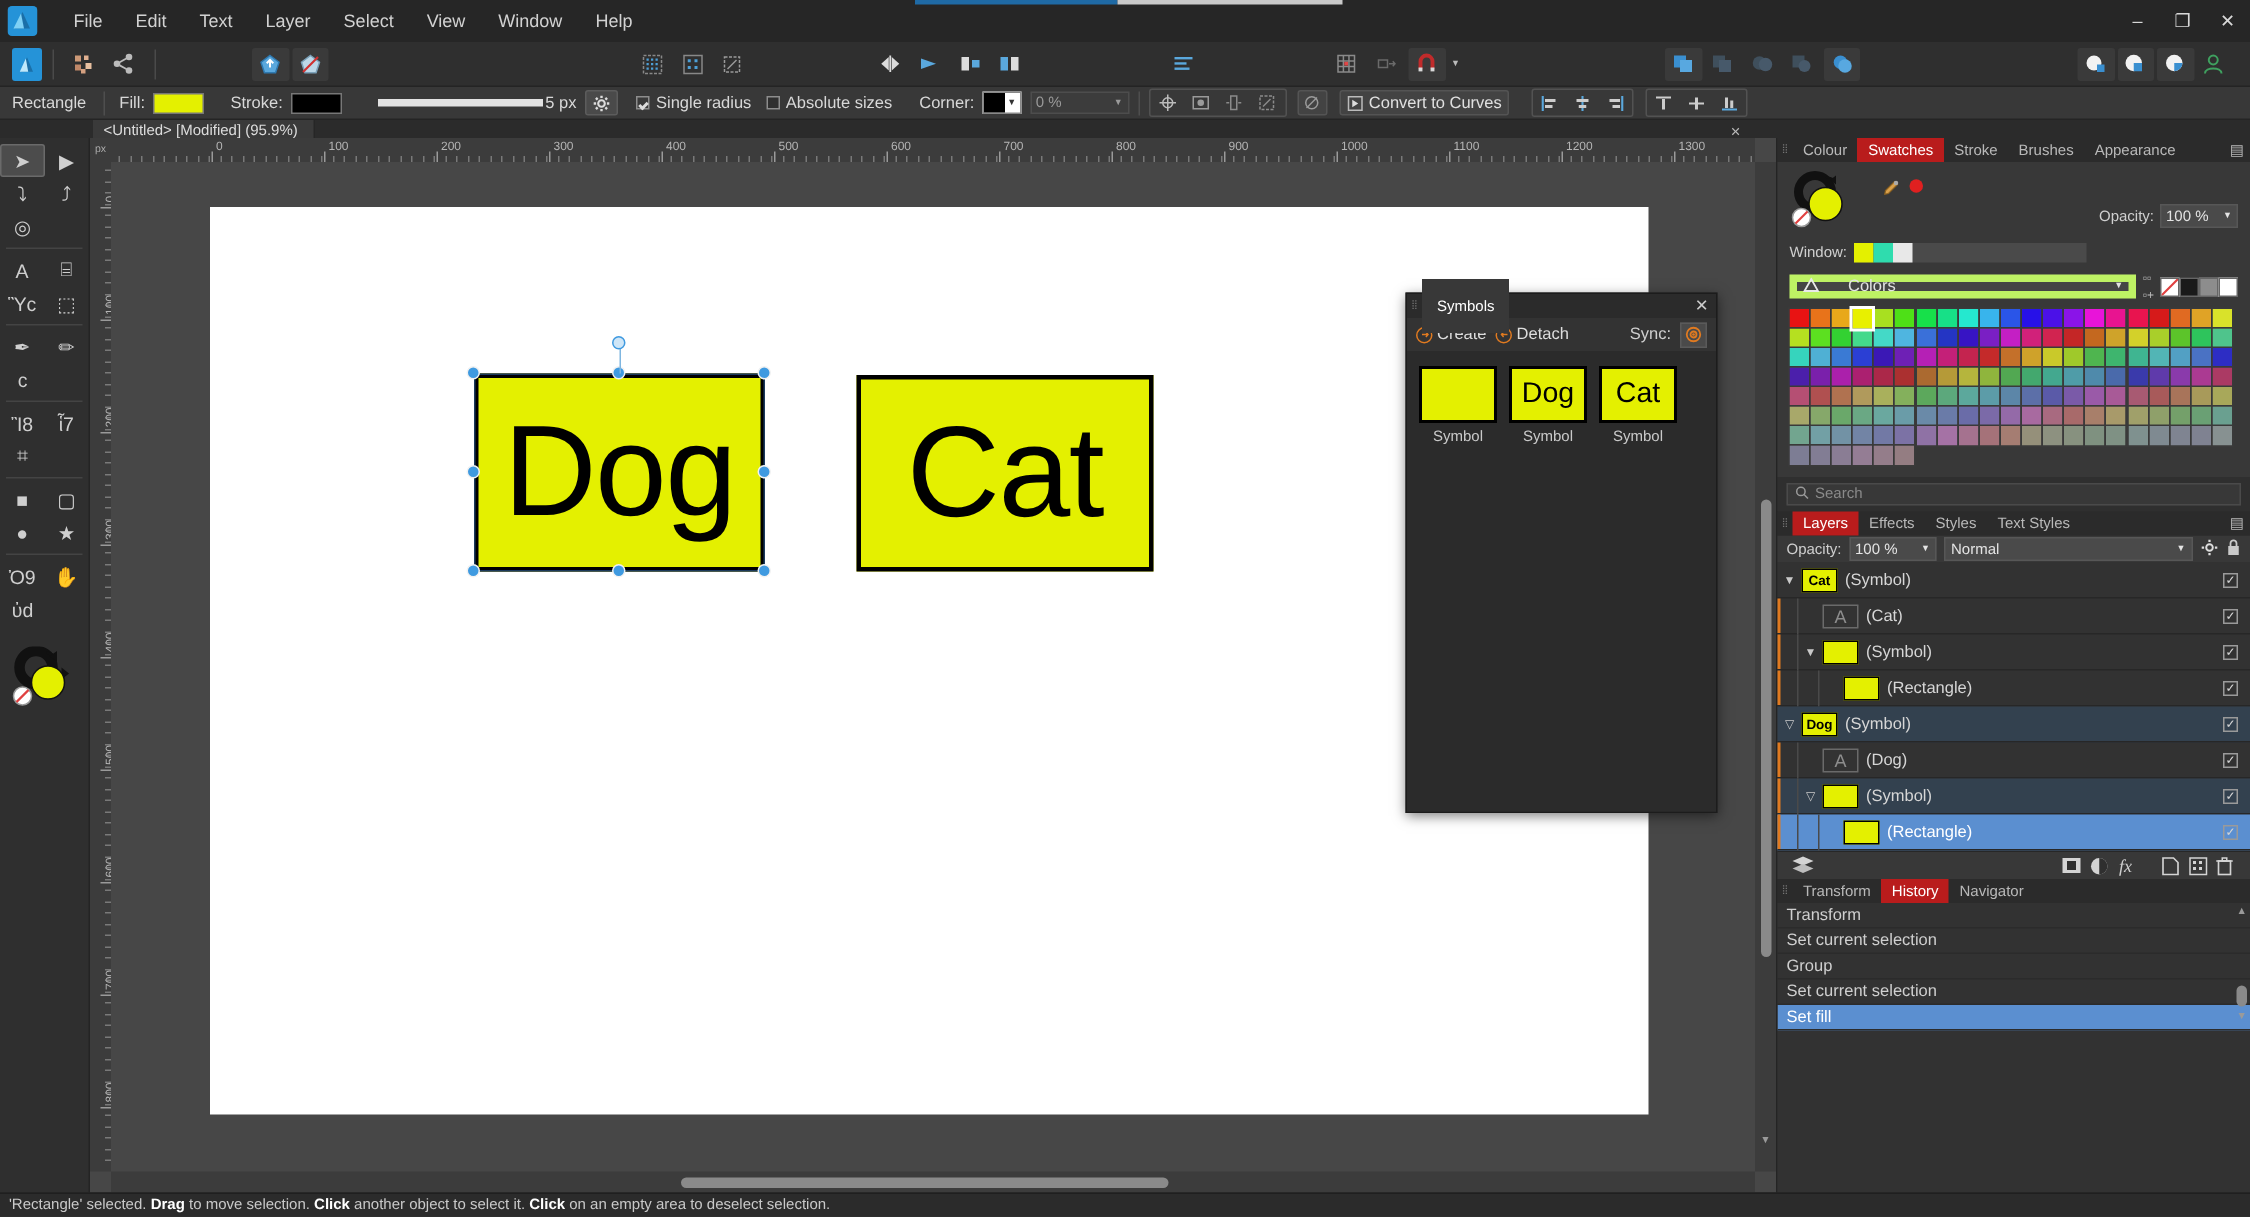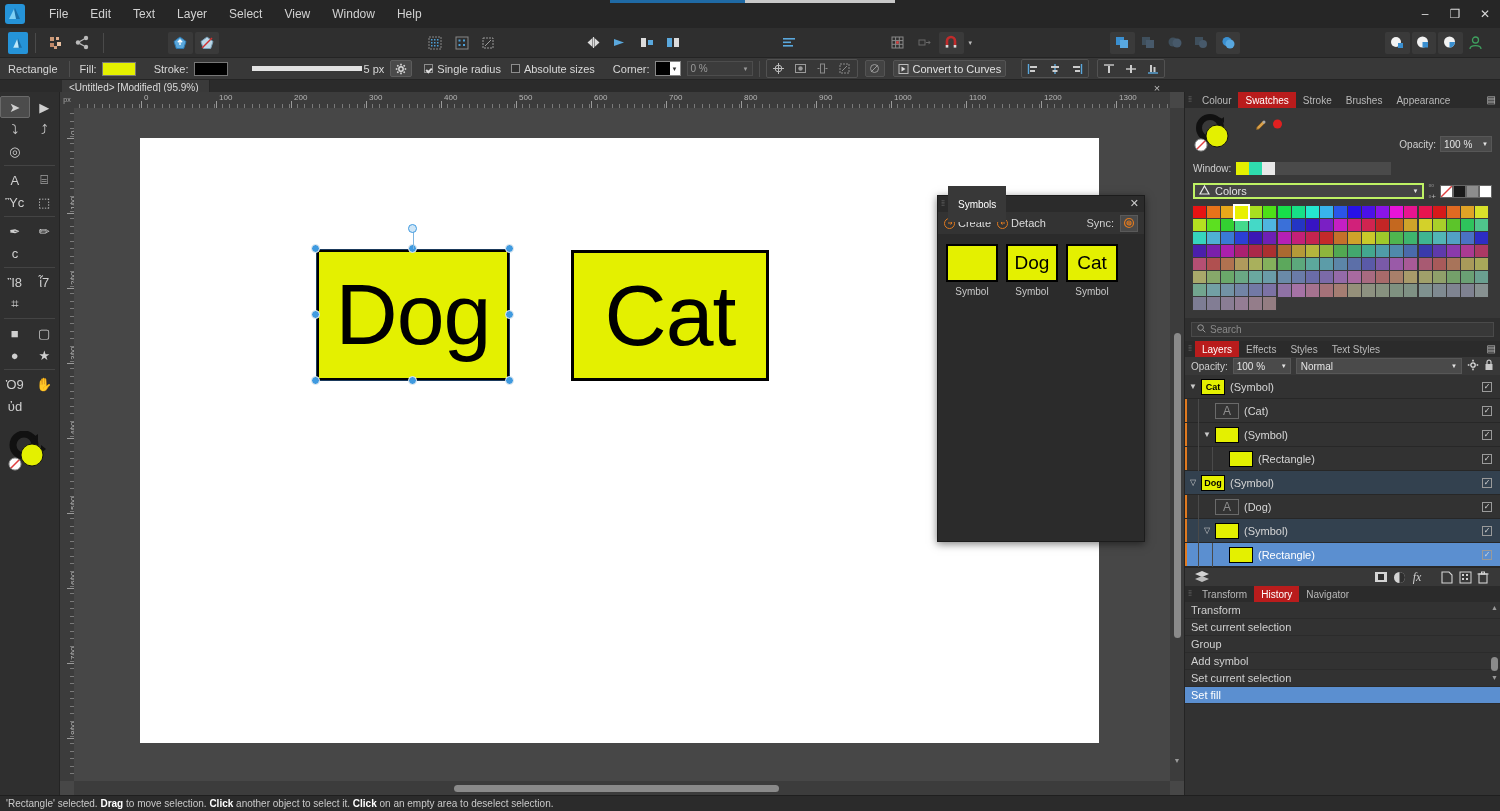--- a/index.html
+++ b/index.html
@@ -175,22 +175,22 @@
   .opacity-row{position:absolute;right:8px;top:28px;display:flex;align-items:center;gap:4px;font-size:10px;}
   .minifield{
     width:52px;height:16px;background:#4a4a4a;border:1px solid #575757;
     display:flex;align-items:center;justify-content:space-between;padding:0 3px;font-size:10px;color:#e4e4e4;
   }
   .recent-row{display:flex;align-items:center;gap:5px;margin-top:6px;font-size:10px;}
   .recent-strip{width:155px;height:13px;background:#4a4a4a;display:flex;}
   .recent-strip i{width:13px;height:13px;display:block;}
   .palrow{display:flex;align-items:center;gap:4px;margin-top:6px;}
   .palsel{
-    flex:1;height:16px;background:#454545;border:2px solid #bef264;
-    display:flex;align-items:center;padding:0 4px;gap:5px;font-size:11px;color:#e2e2e2;
+    flex:1;height:16px;background:#454545;border:5px solid #bef264;
+    display:flex;align-items:center;padding:0 4px;gap:19px;font-size:11px;color:#e2e2e2;
   }
   .palicons{display:flex;gap:2px;color:#bbb;font-size:8px;flex-direction:column;}
   .mode-swatches{display:flex;}
   .mode-swatches i{width:13px;height:13px;display:block;border:1px solid #666;}
 
   .swatchgrid{margin-top:5px;display:grid;grid-template-columns:repeat(21,14.1px);gap:0px;}
   .swatchgrid i{width:13px;height:13px;display:block;outline:1px solid #3a3a3a;}
   .swatchgrid i.sel{outline:2px solid #ffffff;z-index:2;position:relative;}
 
   .searchrow{background:#2f2f2f;padding:4px 6px;}
@@ -1447,21 +1447,20 @@
       <div class="ptab">Transform</div>
       <div class="ptab active">History</div>
       <div class="ptab">Navigator</div>
     </div>
 
 
     <div class="historylist" id="historyList">
         <div class="histrow">Transform</div>
         <div class="histrow">Set current selection</div>
         <div class="histrow">Group</div>
-        <div class="histrow">Add symbol</div>
         <div class="histrow">Set current selection</div>
         <div class="histrow sel">Set fill</div>
         <div style="position: absolute; right: 2px; top: 2px; color: rgb(154, 154, 154); font-size: 7px;">▲</div>
         <div style="position: absolute; right: 2px; top: 55px; width: 7px; height: 14px; background: rgb(138, 138, 138); border-radius: 4px;"></div>
         <div style="position: absolute; right: 2px; top: 72px; color: rgb(154, 154, 154); font-size: 7px;">▼</div>
       </div>
   </div>
 </div>
 
 <div class="symbols-panel">

